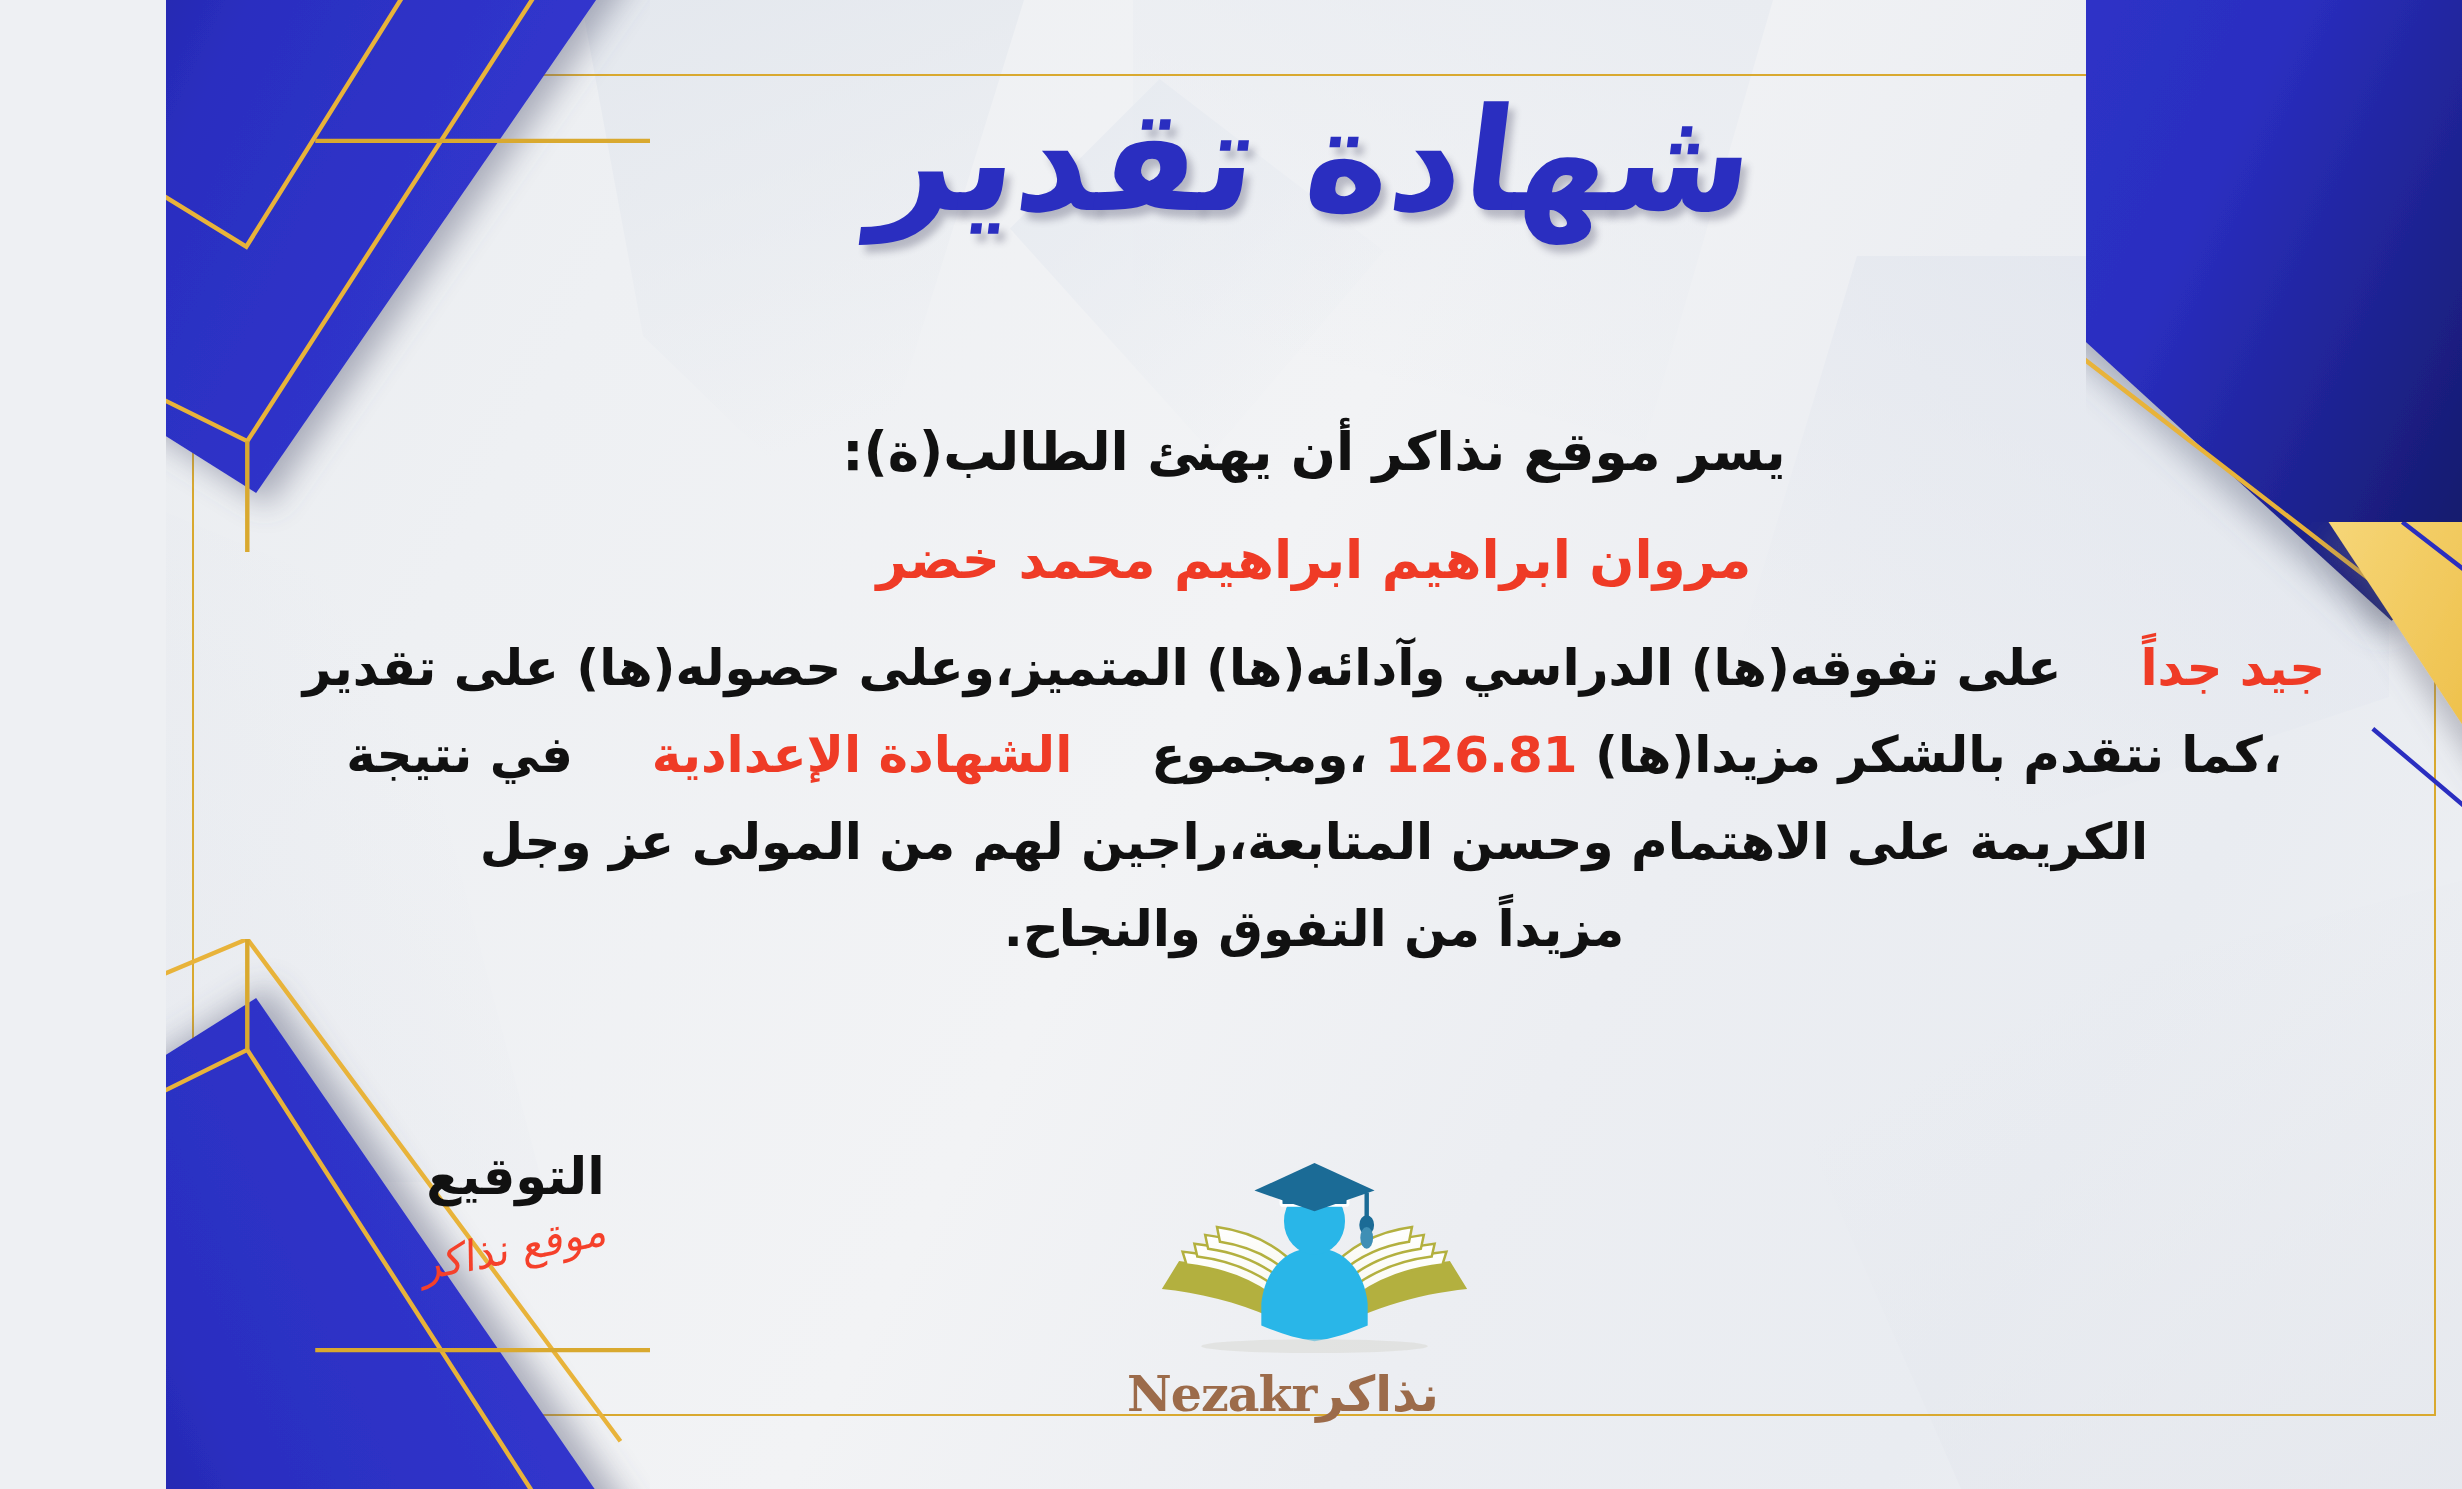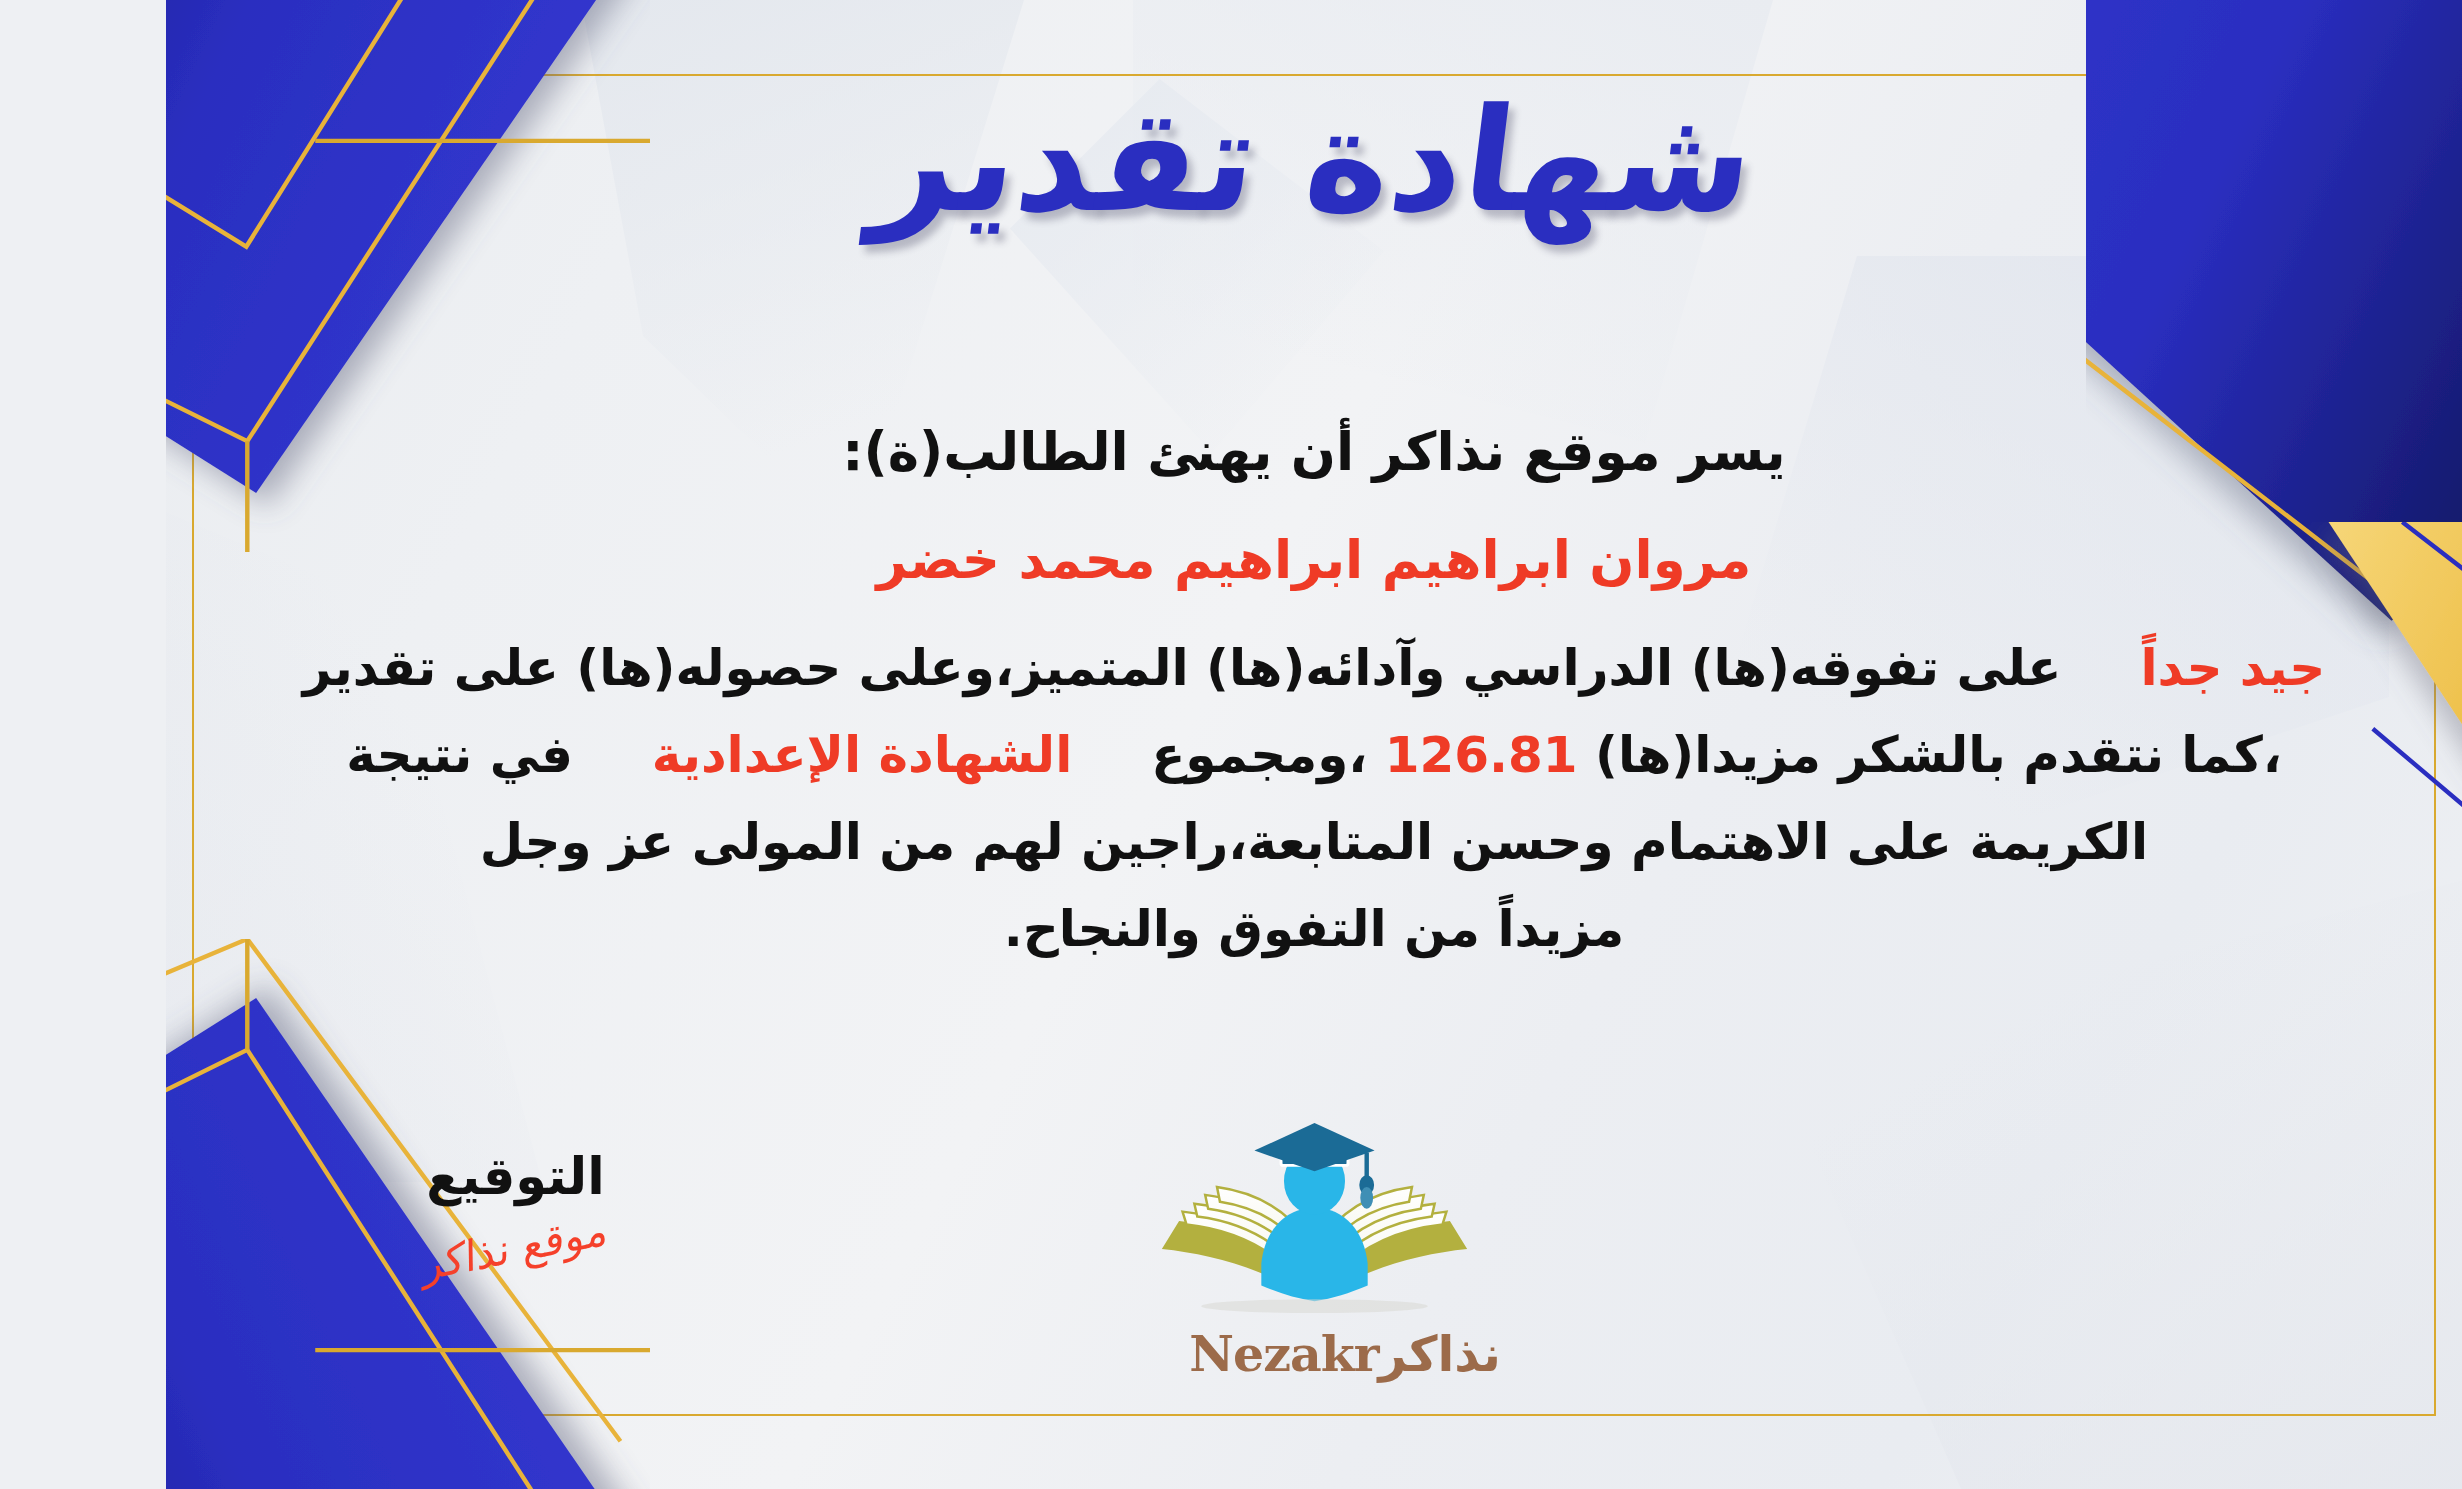--- a/index.html
+++ b/index.html
@@ -65,22 +65,22 @@
   .para{font-size:50px;line-height:1.60;}
 
   
   .sign{position:absolute;top:1147px;right:1955px;text-align:center;width:315px;}
   .sign-label{font-size:51px;font-weight:700;color:#111;}
   .sign-mark{margin-top:16.7px;font-size:42px;color:#f5402a;
     font-family:"DejaVu Serif","Liberation Serif",serif;
     transform:rotate(-11deg) skewX(-10deg);display:inline-block;}
 
   
-  .logo{position:absolute;top:1120px;left:50%;transform:translateX(-50%);
-        width:374px;text-align:right;}
+  .logo{position:absolute;top:1160px;left:50%;transform:translateX(-50%);
+        width:374px;text-align:left;}
   .logo svg{display:block;margin:0 auto;}
   .logo-text{margin-top:3px;font-size:49px;font-weight:800;color:#9c6b4a;
     font-family:"DejaVu Serif","Liberation Serif",serif;letter-spacing:-1px;white-space:nowrap;}
   .logo-text .ar{font-family:"DejaVu Sans","Liberation Sans",sans-serif;font-weight:700;}
 </style>
 </head>
 <body>
 
 <div class="cert">
 

